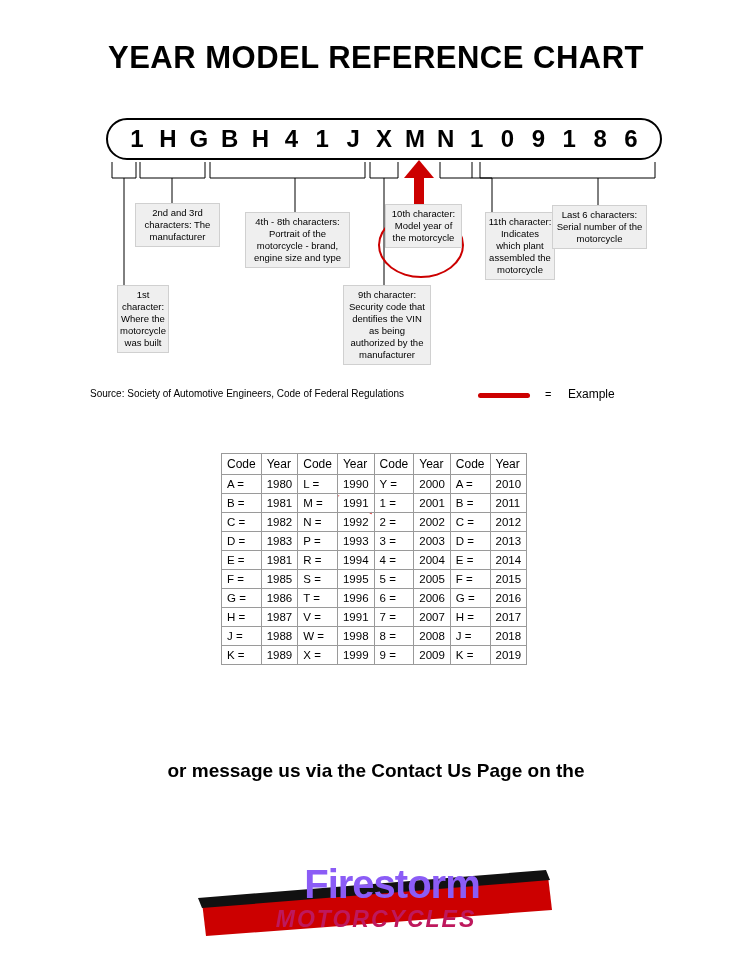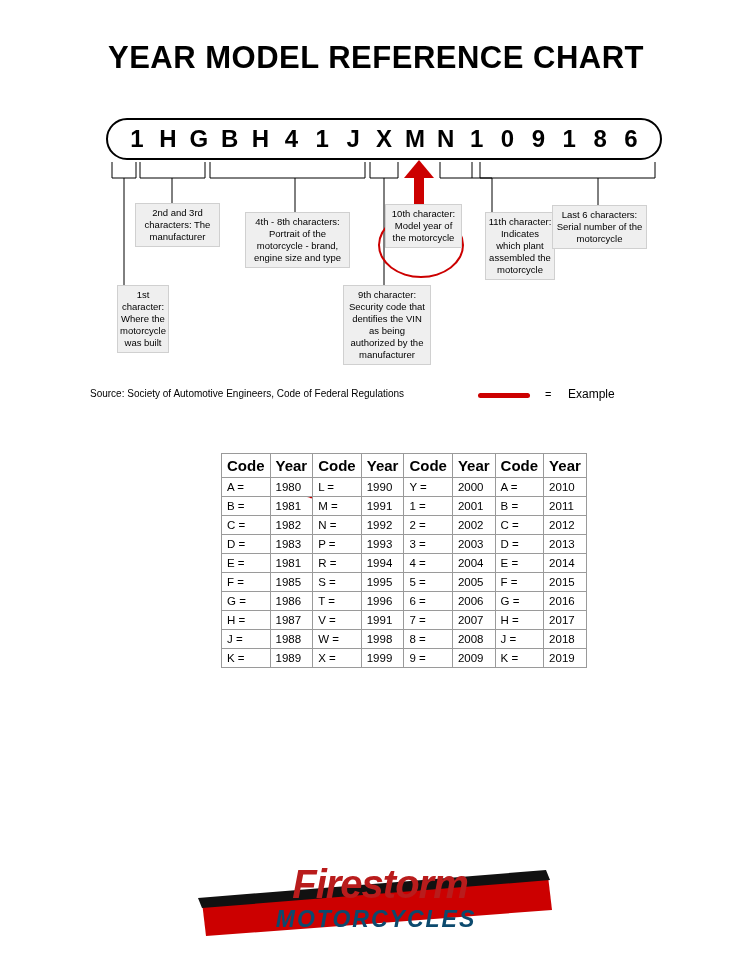--- a/index.html
+++ b/index.html
@@ -120,22 +120,22 @@
   }
   .year-table td, .year-table th {
     border: 1px solid #9a9a9a;
     padding: 3px 5px;
     text-align: left;
     height: 17px;
     box-sizing: border-box;
     background: #ffffff;
   }
   .year-table th {
-    font-weight: bold;
-    font-size: 15px;
+    font-weight: normal;
+    font-size: 12px;
   }
   .year-table td.code { width: 34px; }
   .year-table td.year { width: 36px; border-radius: 6px; }
 
   
   .ellipse {
     position: absolute;
     border: 2.5px solid #cc0000;
     border-radius: 50%;
     pointer-events: none;
@@ -168,40 +168,39 @@
   
   .logo {
     position: absolute;
     left: 196px;
     top: 862px;
     width: 360px;
     height: 78px;
   }
   .logo-text-1 {
     position: absolute;
-    left: 4px;
+    left: 16px;
     top: 0;
     width: 360px;
     text-align: center;
     font-size: 40px;
     font-weight: bold;
-    font-style: italic;
-    color: #b91c1c;
+    color: #8b5cf6;
     letter-spacing: -1px;
   }
   .logo-text-2 {
     position: absolute;
     left: 0;
     top: 44px;
     width: 360px;
     text-align: center;
     font-size: 23px;
     font-weight: bold;
     font-style: italic;
-    color: #0c4a6e;
+    color: #be185d;
     letter-spacing: 2px;
   }
 </style>
 </head>
 <body>
 
 <div class="title">YEAR MODEL REFERENCE CHART</div>
 
 <div class="vin-box">
   <span class="vin-char">1</span>
@@ -379,20 +378,21 @@
         <td class="year">1999</td>
         <td class="code">9 =</td>
         <td class="year">2009</td>
         <td class="code">K =</td>
         <td class="year">2019</td>
       </tr>
     </tbody>
 </table>
 
 <div class="help">
+  <div>or message us via the Contact Us Page on the</div>
 </div>
 
 <div class="logo">
   <svg width="360" height="78" viewBox="0 0 360 78" xmlns="http://www.w3.org/2000/svg">
     <polygon points="6,40 352,14 356,48 10,74" fill="#cc0000"></polygon>
     <polygon points="2,36 350,8 354,18 6,46" fill="#111111"></polygon>
   </svg>
   <div class="logo-text-1">Firestorm</div>
   <div class="logo-text-2">MOTORCYCLES</div>
 </div>

